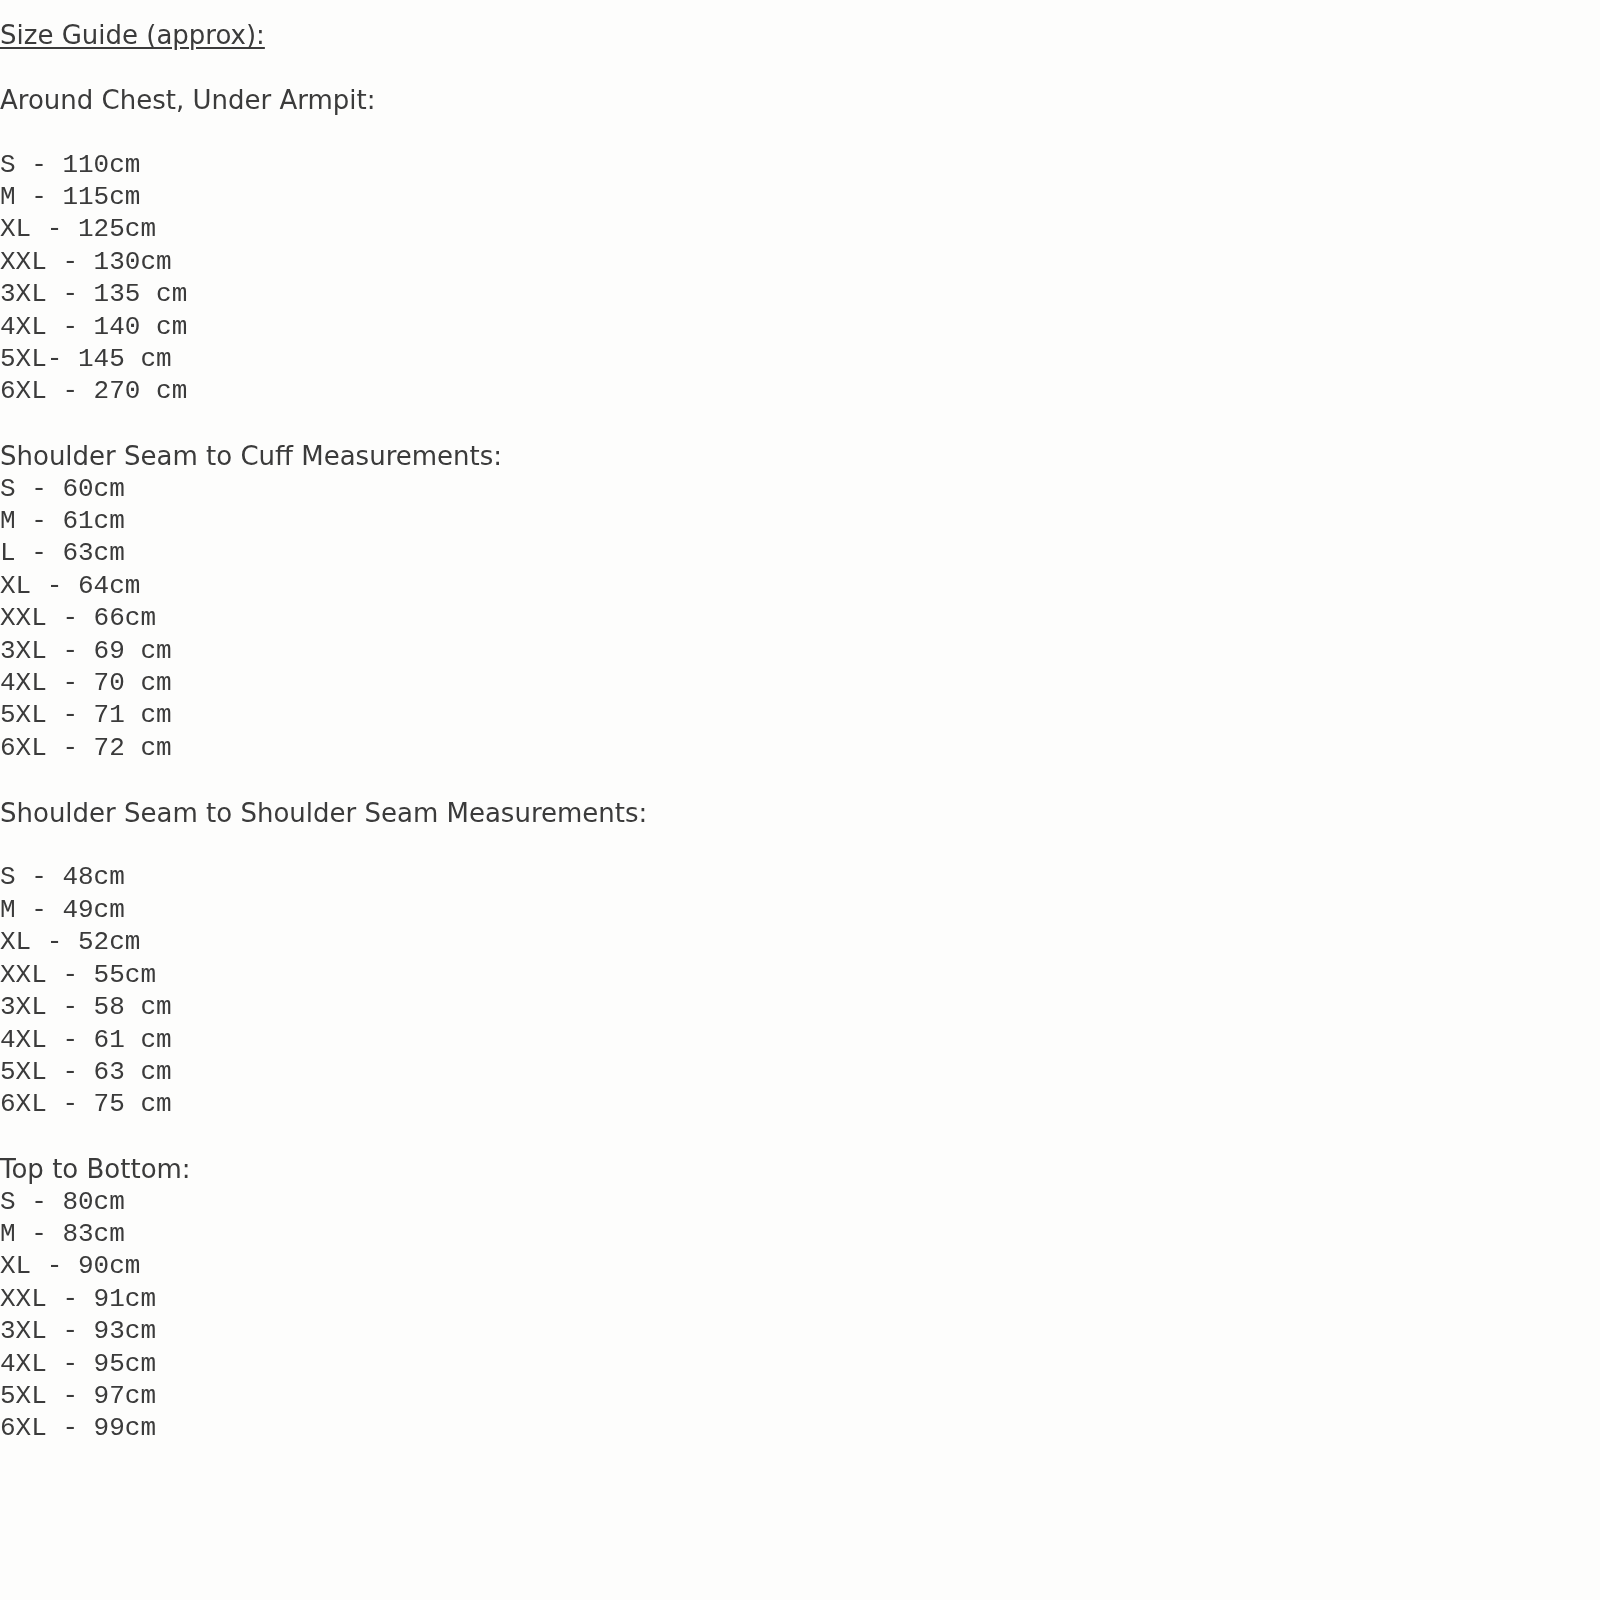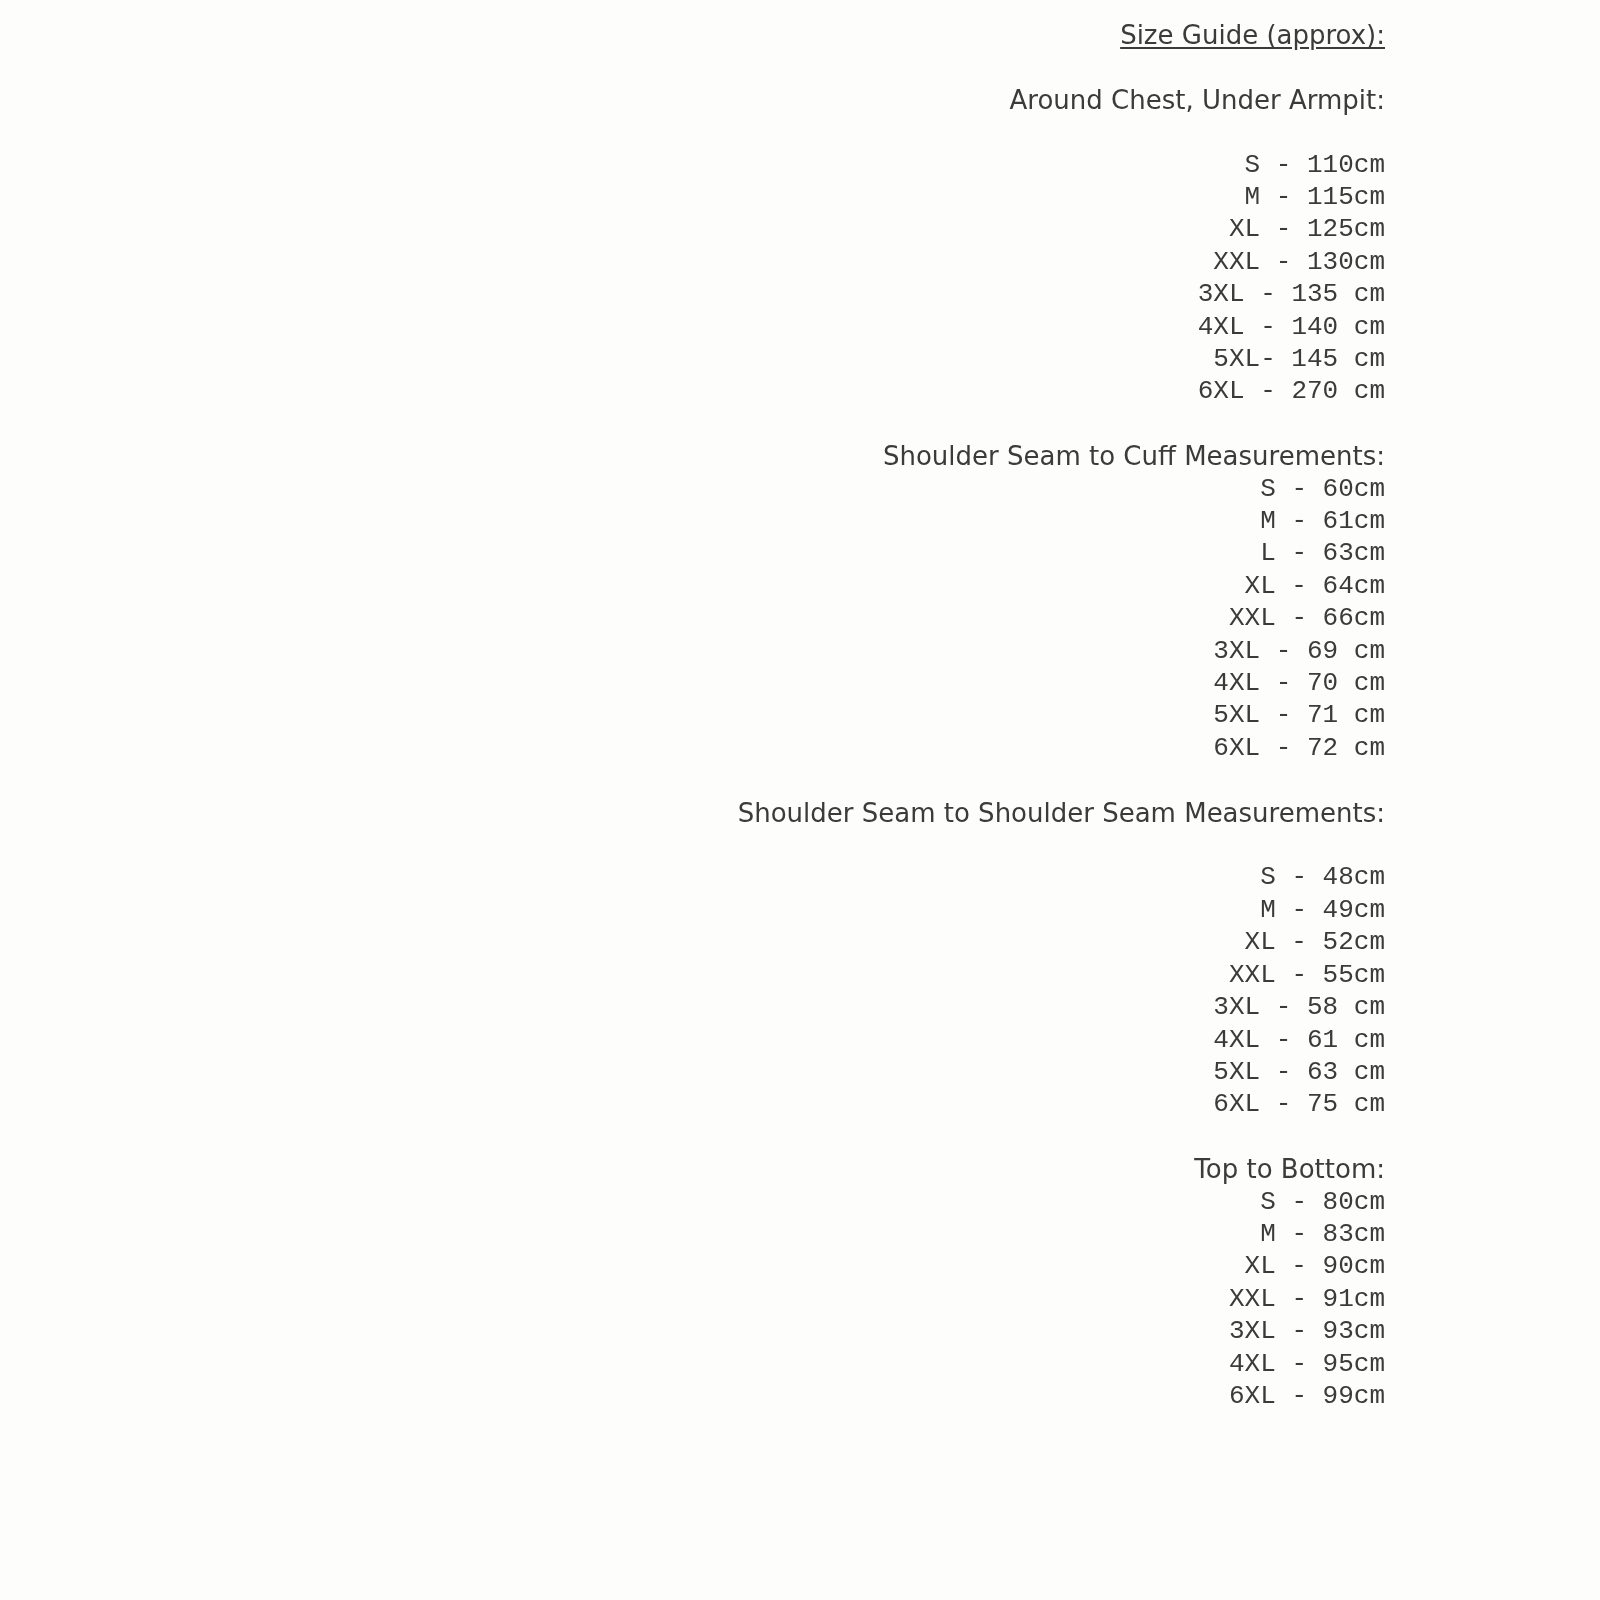--- a/index.html
+++ b/index.html
@@ -6,36 +6,35 @@
     margin: 0;
     padding: 0;
     background: #fdfdfc;
   }
   .doc {
     width: 1385px;
     height: 1600px;
     box-sizing: border-box;
     padding-top: 19px;
     overflow: hidden;
-    text-align: right;
+    text-align: left;
     font-family: "DejaVu Sans", "Liberation Sans", sans-serif;
     font-size: 26px;
     line-height: 32.4px;
     color: #3b3b3b;
   }
   .title {
     margin: 0 0 32.4px 0;
     font-size: 26px;
     font-weight: normal;
     text-decoration: underline;
     text-underline-offset: 3px;
   }
   .size-section {
     margin-top: 32.4px;
-    padding-left: 12px;
   }
   .heading {
     white-space: pre;
   }
   .heading.gap-after {
     margin-bottom: 32.4px;
   }
   .line {
     white-space: pre;
     font-family: Liberation Mono, monospace;
@@ -82,16 +81,17 @@
         <div class="line">6XL - 75 cm</div>
       </section>
       <section class="size-section">
         <div class="heading">Top to Bottom:</div>
         <div class="line">S - 80cm</div>
         <div class="line">M - 83cm</div>
         <div class="line">XL - 90cm</div>
         <div class="line">XXL - 91cm</div>
         <div class="line">3XL - 93cm</div>
         <div class="line">4XL - 95cm</div>
+        <div class="line">5XL - 97cm</div>
         <div class="line">6XL - 99cm</div>
       </section>
     </div>
 </div>
 
 </body></html>

